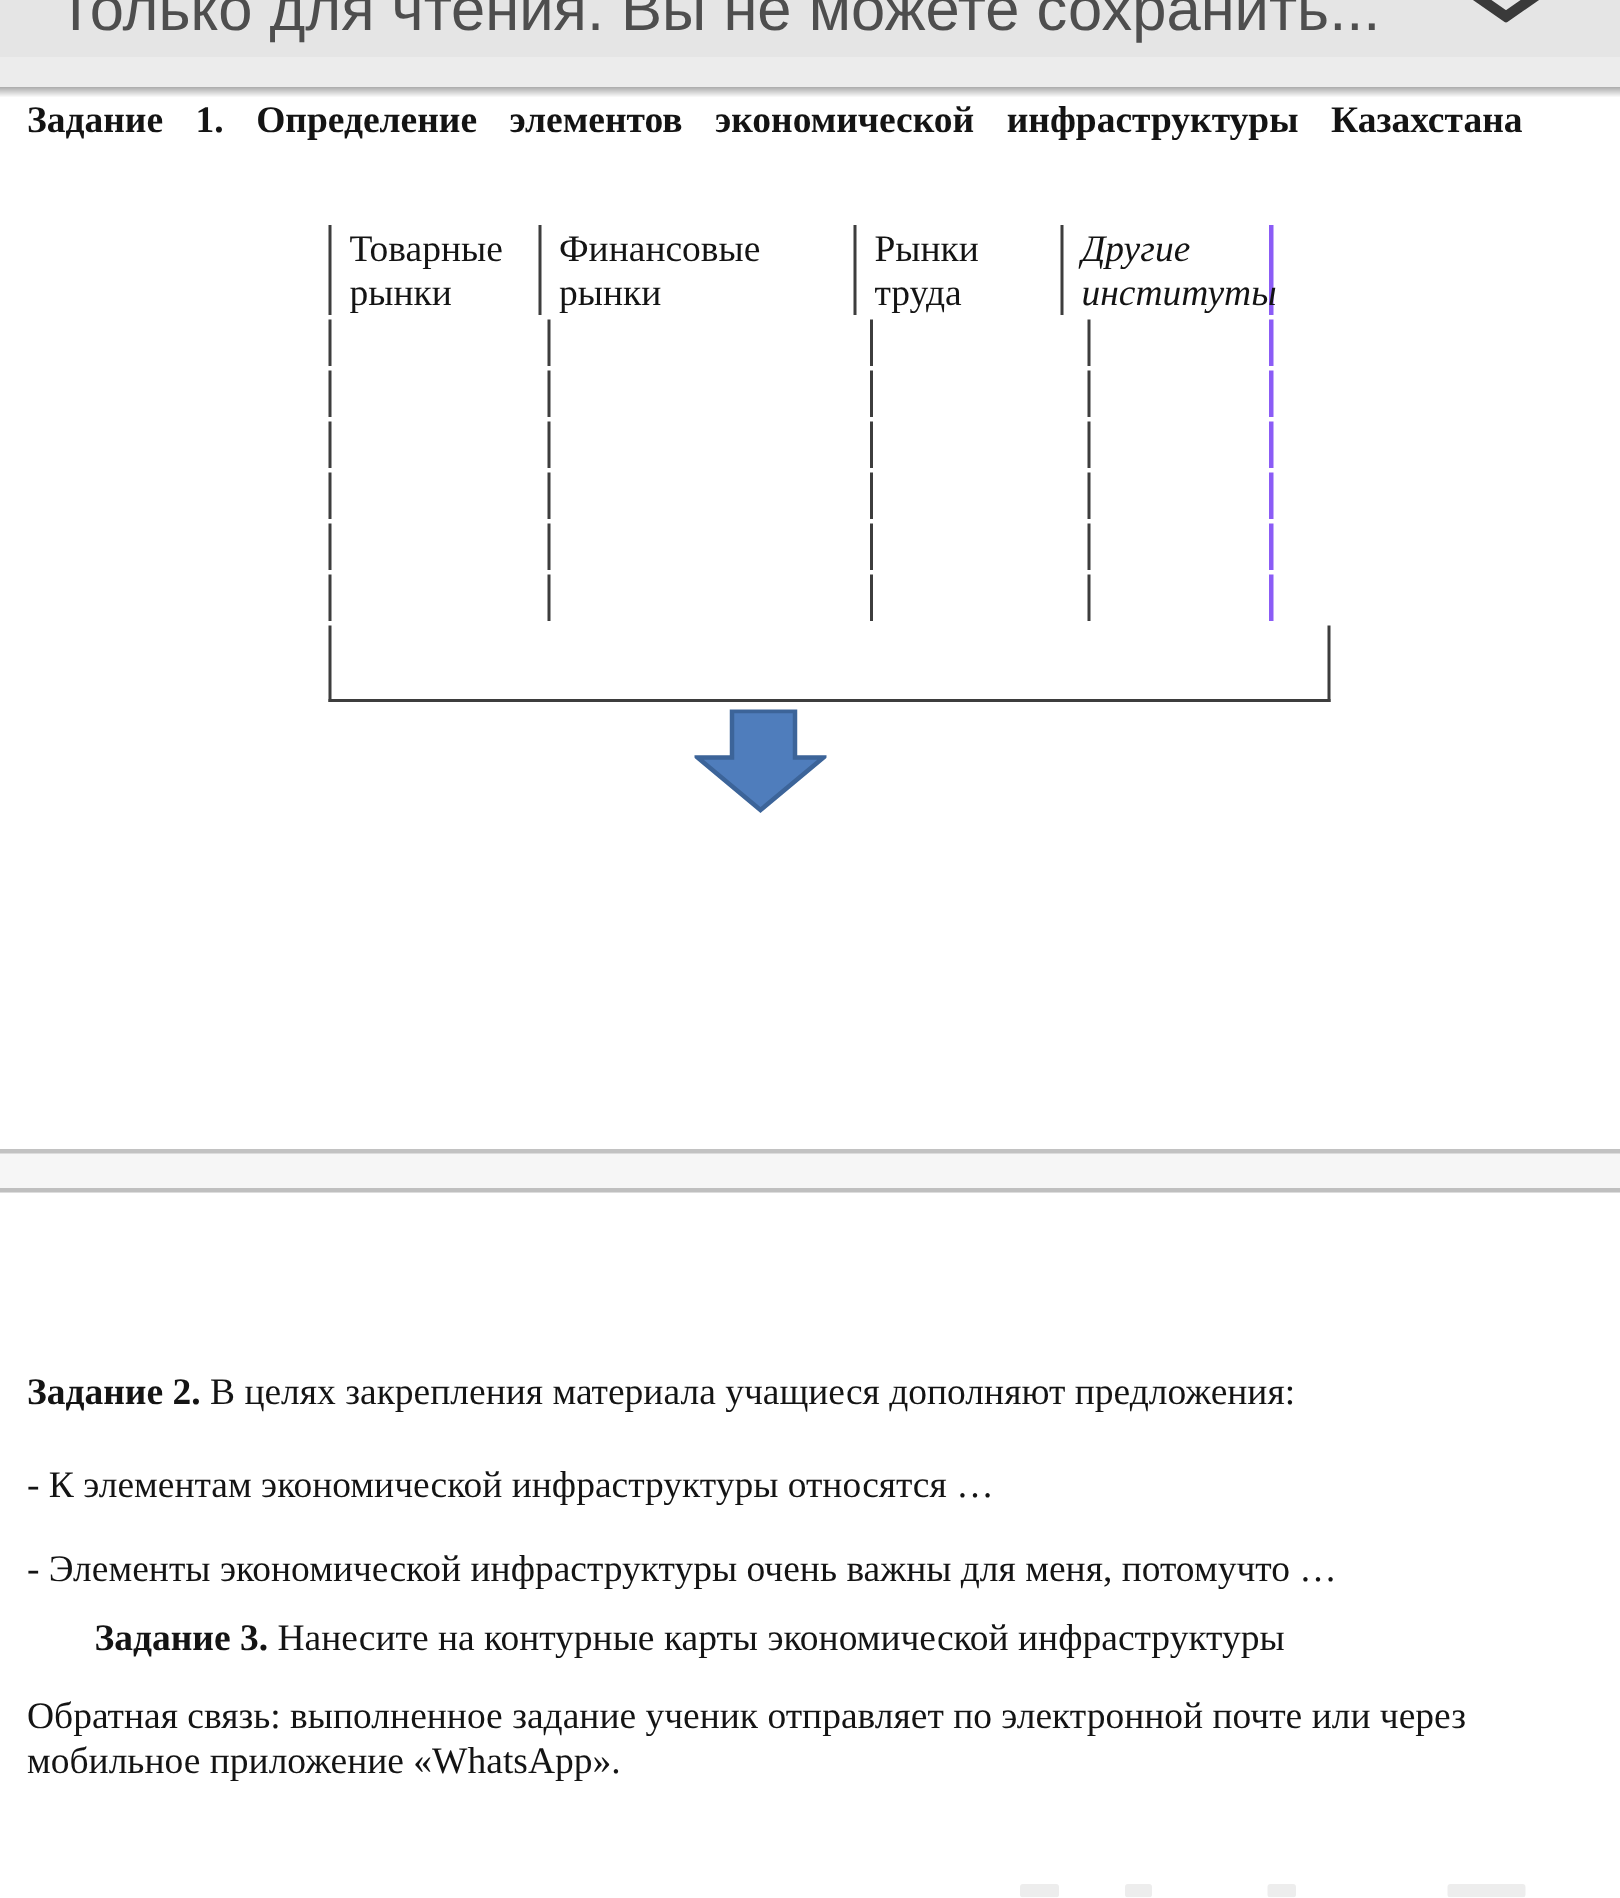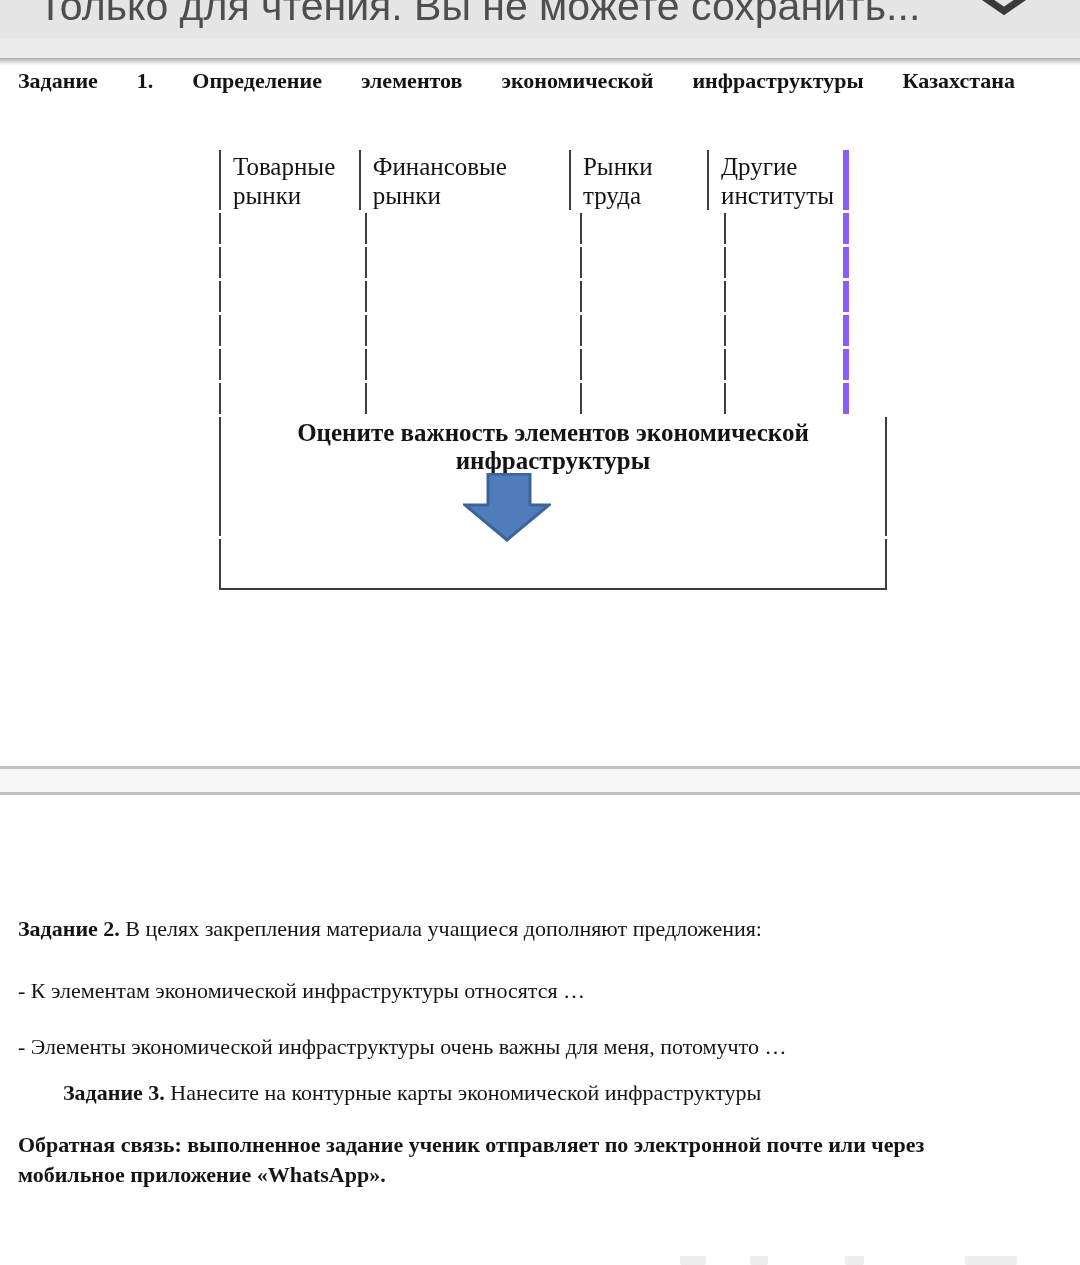--- a/index.html
+++ b/index.html
@@ -11,51 +11,51 @@
   .banner{position:absolute;left:0;top:0;width:1080px;height:38px;background:#e5e5e5;overflow:hidden;}
   .banner-text{position:absolute;left:38px;top:-18px;width:900px;white-space:nowrap;
                font-family:"Liberation Sans", sans-serif;font-size:41px;line-height:48px;
                color:#4e4e4e;}
   .chevron{position:absolute;left:975px;top:-3px;}
   .banner-strip{position:absolute;left:0;top:38px;width:1080px;height:20px;background:#ececec;}
   .banner-shadow{position:absolute;left:0;top:58px;width:1080px;height:7px;
                  background:linear-gradient(#ababab,rgba(255,255,255,0));}
 
   
-  .doc-line{position:absolute;left:18px;font-size:22px;line-height:30px;}
+  .doc-line{position:absolute;left:18px;font-size:25px;line-height:30px;}
   .b{font-weight:bold;}
   .title{top:66px;width:997px;font-weight:bold;text-align:justify;text-align-last:justify;}
   .subtitle{top:97px;width:1010px;}
 
   
   .task-table{position:absolute;left:181px;top:150px;width:668px;padding-left:38px;}
   .t-row{display:flex;margin-bottom:3px;}
   .t-cell{border-left:2px solid #3d3d3d;height:100%;}
-  .c1{width:167px;}.c2{width:192px;}.c3{width:165px;margin-left:48px;}.c4{width:142px;border-right:6px solid #8b5cf6;}
+  .c1{width:167px;}.c2{width:192px;}.c3{width:165px;margin-left:48px;}.c4{width:142px;border-right:3px solid #8b5cf6;font-style:italic;}
   .t-header{height:60px;}
   .t-header .t-cell{padding:2px 14px 0 12px;font-size:25px;line-height:29px;height:60px;}
   .t-empty{height:31px;}
   .t-empty .t-cell{height:31px;}
   .t-merged{height:119px;display:block;border-left:2px solid #3d3d3d;border-right:2px solid #3d3d3d;
             width:668px;margin-bottom:3px;}
   .merged-text{padding-top:2px;text-align:center;font-weight:bold;font-size:25px;line-height:28px;}
   .t-last{height:51px;display:block;width:668px;border-left:2px solid #3d3d3d;
           border-right:2px solid #3d3d3d;border-bottom:2px solid #3d3d3d;margin-bottom:0;}
   .arrow{position:absolute;left:282px;top:323px;}
 
   
   .page-sep{position:absolute;left:0;top:766px;width:1080px;height:29px;background:#f6f6f6;
             border-top:3px solid #c2c2c2;border-bottom:3px solid #bfbfbf;}
 
   
   .z2{top:914px;width:1010px;}
   .item1{top:976px;width:1010px;}
   .item2{top:1032px;width:1020px;}
   .z3{top:1078px;width:1010px;margin-left:45px;}
-  .feedback{top:1130px;width:1005px;font-weight:bold;}
+  .feedback{top:1130px;width:1005px;font-weight:normal;}
 
   
   .artifact{position:absolute;top:1256px;height:9px;background:#ededed;border-radius:2px;}
   .a1{left:680px;width:26px;}
   .a2{left:750px;width:18px;}
   .a3{left:845px;width:19px;}
   .a4{left:965px;width:52px;}
 </style>
 </head>
 <body>
@@ -109,23 +109,20 @@
         <div class="t-cell c2"></div>
         <div class="t-cell c3"></div>
         <div class="t-cell c4"></div>
     </div>
     <div class="t-row t-empty">
       <div class="t-cell c1"></div>
         <div class="t-cell c2"></div>
         <div class="t-cell c3"></div>
         <div class="t-cell c4"></div>
     </div>
-    <div class="t-row t-merged">
-      <div class="merged-text">Оцените важность элементов экономической инфраструктуры</div>
-    </div>
     <div class="t-row t-last"></div>
 
     <svg class="arrow" width="88" height="70" viewBox="0 0 88 70">
       <polygon points="25,1 67,1 67,32 86,32 44,67 2,32 25,32" stroke="#3c6499" stroke-width="3" stroke-linejoin="miter" fill="#4f7dbc"></polygon>
     </svg>
   </div>
 
   <div class="page-sep"></div>
 
   <div class="doc-line z2"><span class="b">Задание 2.</span><span> В целях закрепления материала учащиеся дополняют предложения:</span></div>

